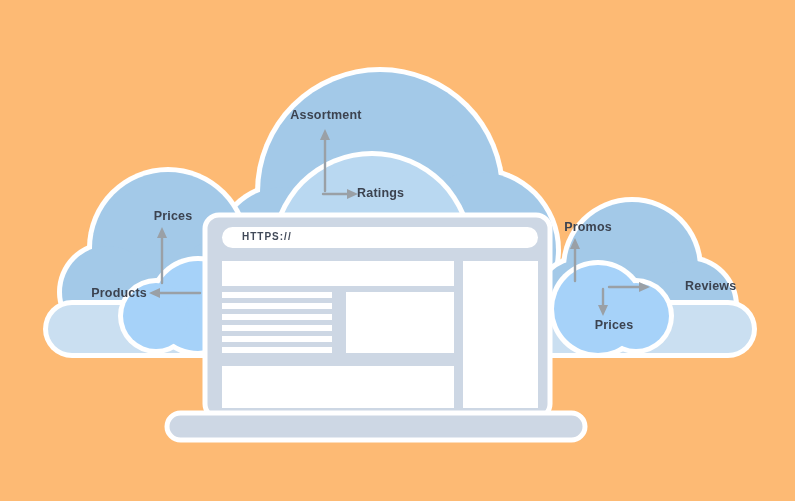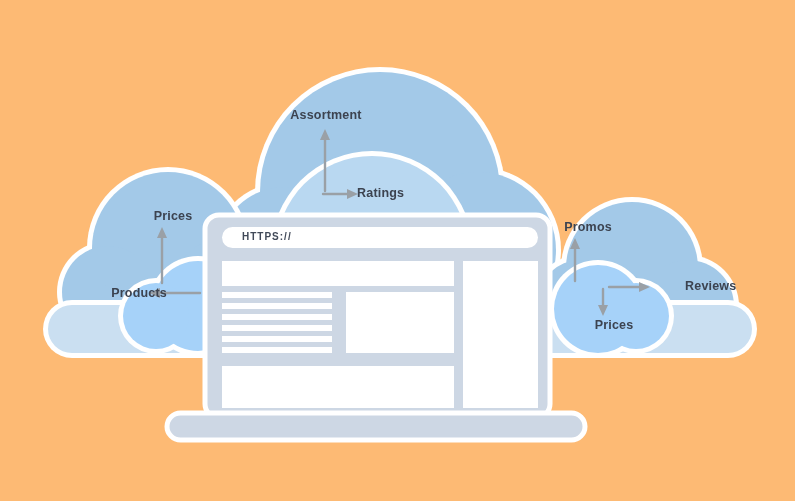--- a/index.html
+++ b/index.html
@@ -154,19 +154,19 @@
       <g stroke-width="2.4" stroke="#9aa0a6">
         <line x1="603" y1="289" x2="603" y2="307"></line>
         <polygon points="603,316 598,305 608,305" stroke="none" fill="#9aa0a6"></polygon>
       </g>
     </g>
   </svg>
 
   <div class="label center" style="left:326px;top:108px;">Assortment</div>
   <div class="label" style="left:357px;top:186px;">Ratings</div>
   <div class="label center" style="left:162px;top:209px;margin-left:11px;">Prices</div>
-  <div class="label right-align" style="left:147px;top:286px;margin-left:20px;">Products</div>
+  <div class="label right-align" style="left:147px;top:286px;">Products</div>
   <div class="label center" style="left:588px;top:220px;">Promos</div>
   <div class="label" style="left:685px;top:279px;">Reviews</div>
   <div class="label center" style="left:614px;top:318px;">Prices</div>
   <div class="label https" style="left:234px;top:231px;margin-left:8px;">HTTPS://</div>
 
 </div>
 
 </body></html>

